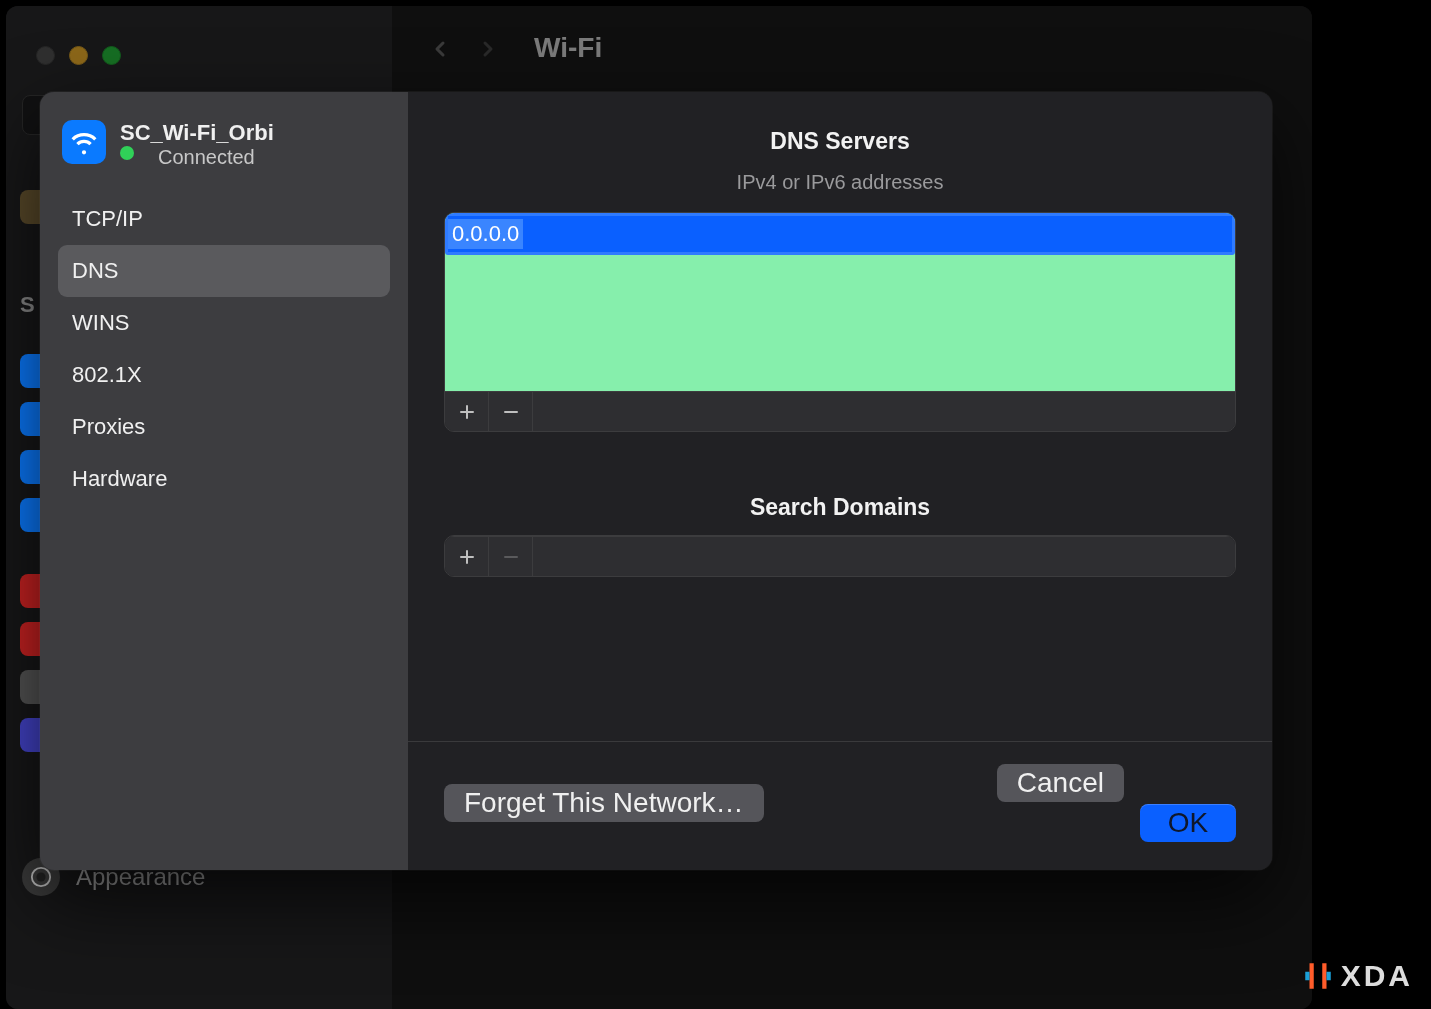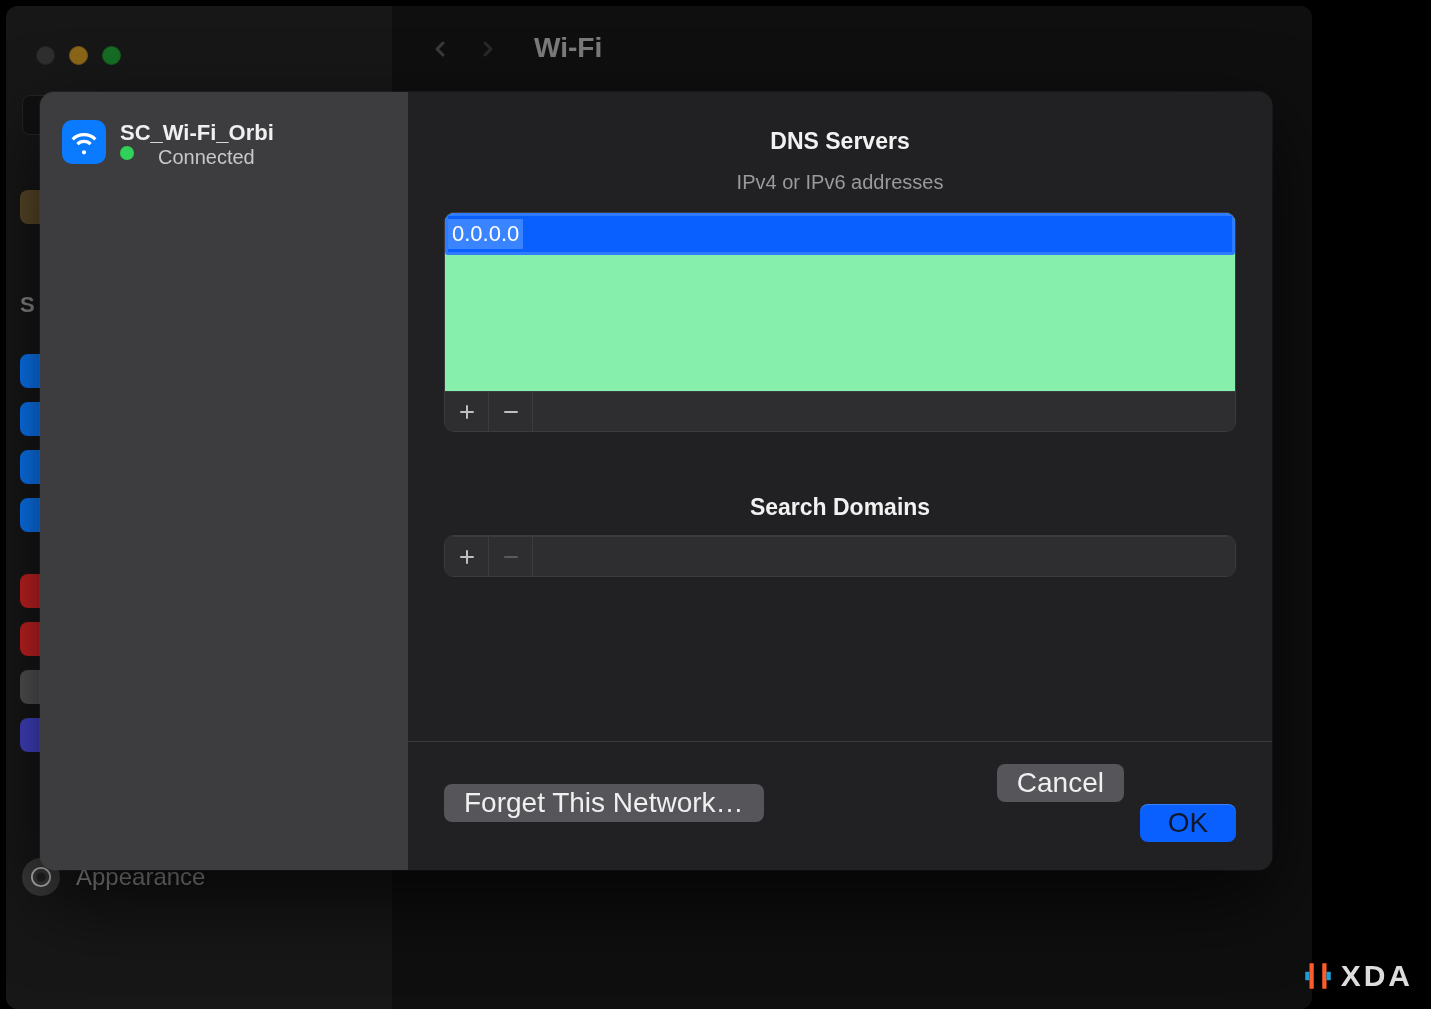--- a/index.html
+++ b/index.html
@@ -379,20 +379,28 @@
       </div>
       <div>
         <div class="net-name">SC_Wi-Fi_Orbi</div>
         <div class="net-status">
           <span class="status-dot"></span>
           <span class="status-text">Connected</span>
         </div>
       </div>
     </div>
 
+    <div class="tab-list">
+      <div class="tab-item">TCP/IP</div>
+      <div class="tab-item active">DNS</div>
+      <div class="tab-item">WINS</div>
+      <div class="tab-item">802.1X</div>
+      <div class="tab-item">Proxies</div>
+      <div class="tab-item">Hardware</div>
+    </div>
   </div>
 
   <div class="sheet-main">
 
     <div class="section-title">DNS Servers</div>
     <div class="section-sub">IPv4 or IPv6 addresses</div>
 
     <div class="list-box">
       <div class="dns-list">
         <div class="dns-row selected">

